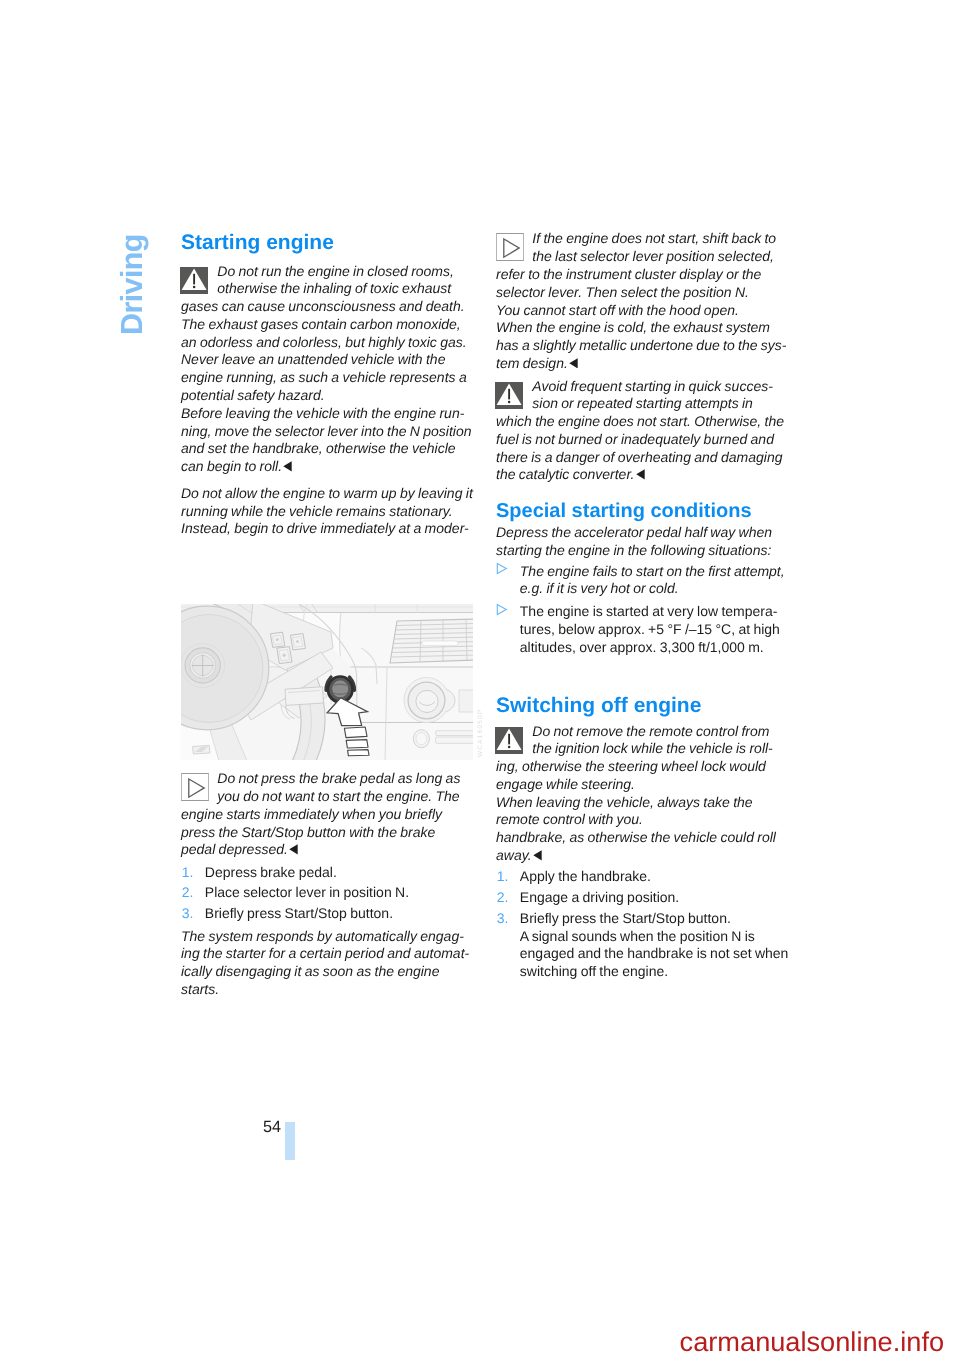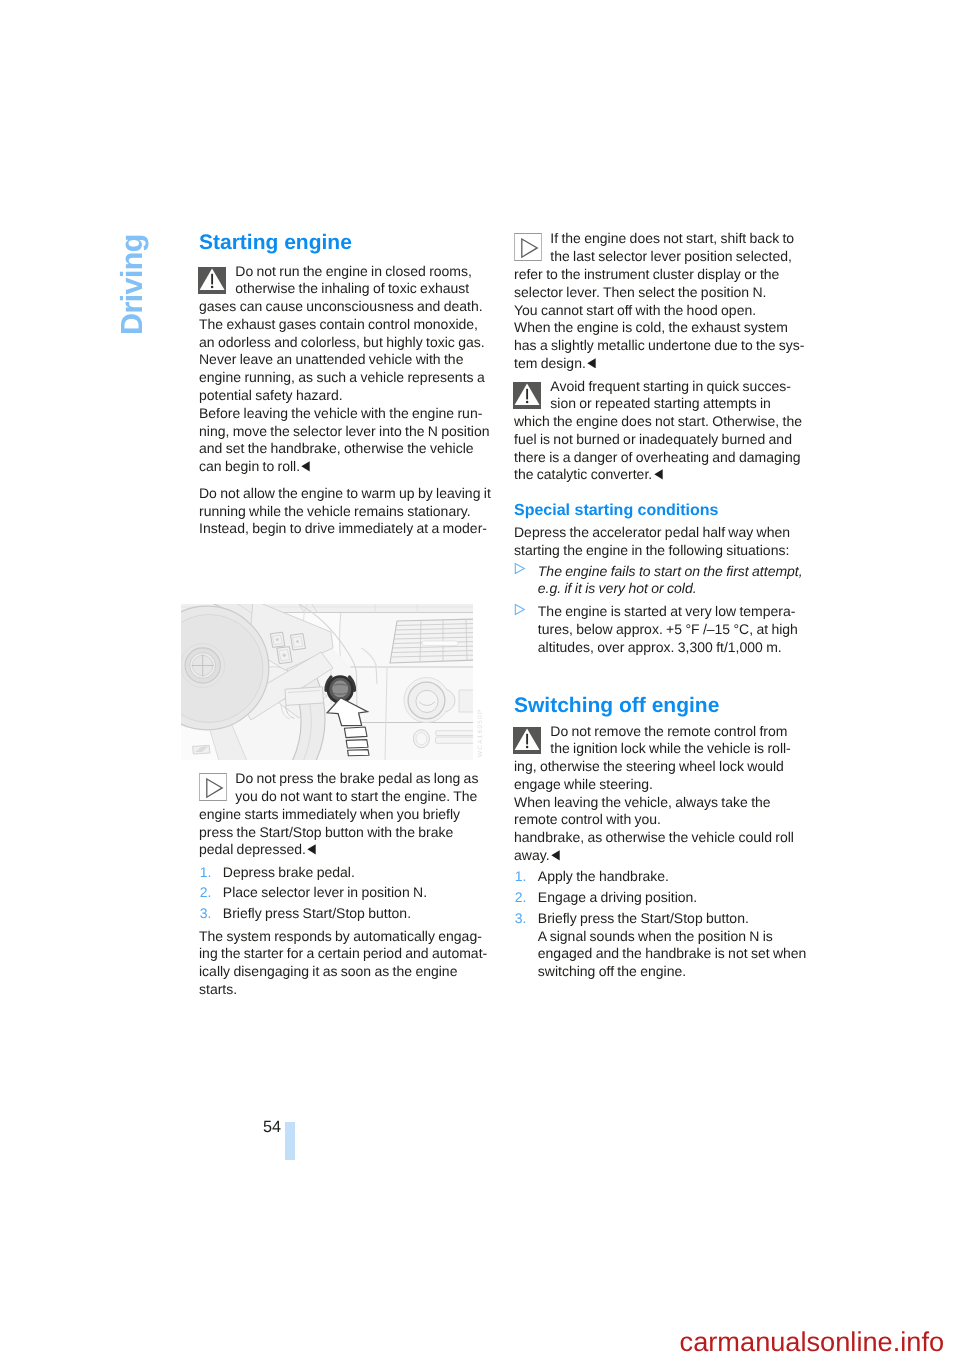--- a/index.html
+++ b/index.html
@@ -7,33 +7,33 @@
        font-family:"Liberation Sans",sans-serif;
        -webkit-font-smoothing:antialiased;
        text-rendering:geometricPrecision;}
   .page{position:relative;width:960px;height:1358px;overflow:hidden;background:#fff;}
 
   
   .sidetab span{position:absolute;left:117.3px;top:335.1px;transform:rotate(-90deg);
     transform-origin:left top;white-space:nowrap;color:#82C0F5;
     font-weight:bold;font-size:30.5px;letter-spacing:-0.6px;line-height:1;}
 
-  .col{position:absolute;width:296px;margin-left:18px;}
+  .col{position:absolute;width:296px;}
   .colL{left:181px;top:231.9px;}
   .colL2{position:absolute;left:181px;top:770.3px;width:296px;}
   .colR{left:496px;top:230.4px;}
 
   h1.sec{color:#0B8CF0;font-size:21px;font-weight:bold;margin:0;
          letter-spacing:0;line-height:21px;white-space:nowrap;}
-  h1.sec.h2{font-size:16px;line-height:16px;}
+  h1.sec.h2{font-size:20px;line-height:16px;}
 
   .ln{font-size:14px;line-height:17.78px;color:#1d1d1b;white-space:nowrap;
       letter-spacing:0;word-spacing:-0.55px;}
   .ln.ind{padding-left:36.3px;}
-  .blk{position:relative;}
+  .blk{position:relative;font-style:italic;}
   .em{display:inline-block;width:9.2px;height:10.6px;margin-left:1.4px;vertical-align:-0.6px;}
 
   
   .icow{position:absolute;left:-0.55px;top:4.4px;width:28px;height:27.3px;background:#575756;}
   .icon-note{position:absolute;left:0.2px;top:2.7px;width:27.5px;height:27.6px;
              background:#fff;border:1px solid #b5b5b5;border-top-color:#9a9a9a;border-bottom-color:#9a9a9a;box-sizing:border-box;}
 
   
   .bul{position:absolute;left:0.3px;width:13px;height:13px;}
   .num{position:absolute;left:0.8px;color:#4FA8F5;font-size:14px;line-height:17.78px;}
@@ -63,21 +63,21 @@
       <div style="height: 9.65px;"></div>
       <div class="blk">
         <div class="icow"><svg width="28" height="27.3" viewBox="0 0 28 27.3">
             <path d="M14.05 1.45 L26.6 22.9 L1.6 22.9 Z" fill="#ffffff"></path>
             <rect x="13.2" y="6.8" width="1.85" height="10.6" fill="#2a2a28"></rect>
             <circle cx="14.1" cy="20.0" r="1.25" fill="#2a2a28"></circle>
           </svg></div>
         <div class="ln ind">Do not run the engine in closed rooms,</div>
         <div class="ln ind">otherwise the inhaling of toxic exhaust</div>
         <div class="ln">gases can cause unconsciousness and death.</div>
-        <div class="ln">The exhaust gases contain control monoxide,</div>
+        <div class="ln">The exhaust gases contain carbon monoxide,</div>
         <div class="ln">an odorless and colorless, but highly toxic gas.</div>
         <div class="ln">Never leave an unattended vehicle with the</div>
         <div class="ln">engine running, as such a vehicle represents a</div>
         <div class="ln">potential safety hazard.</div>
         <div class="ln">Before leaving the vehicle with the engine run-</div>
         <div class="ln">ning, move the selector lever into the N position</div>
         <div class="ln">and set the handbrake, otherwise the vehicle</div>
         <div class="ln">can begin to roll.<span class="em" aria-label="◀"><svg width="9.2" height="10.6" viewBox="0 0 9.2 10.6">
               <path d="M8.7 0.2 L8.7 10.4 L0.3 5.3 Z" fill="#1d1d1b"></path>
             </svg></span></div>

